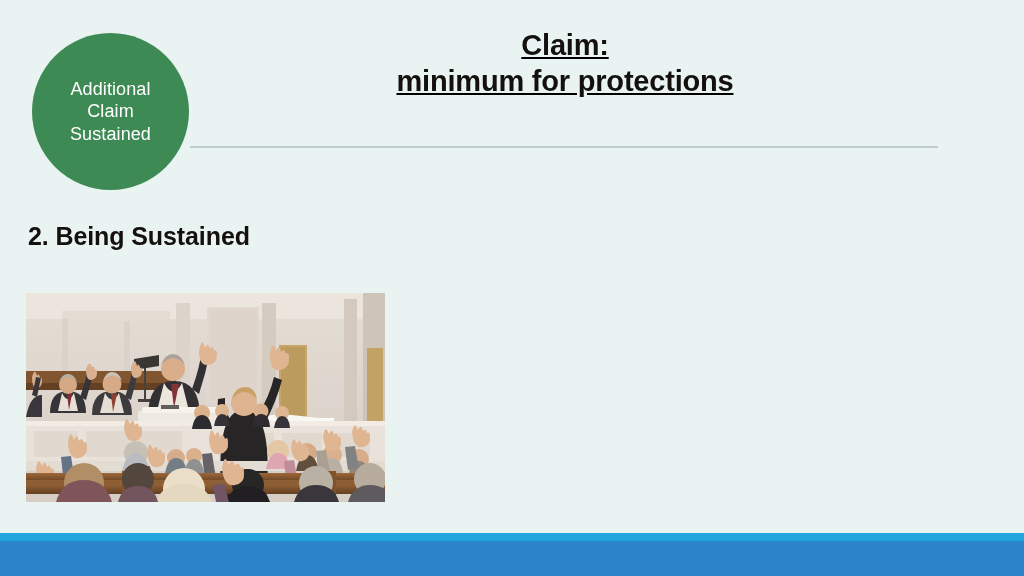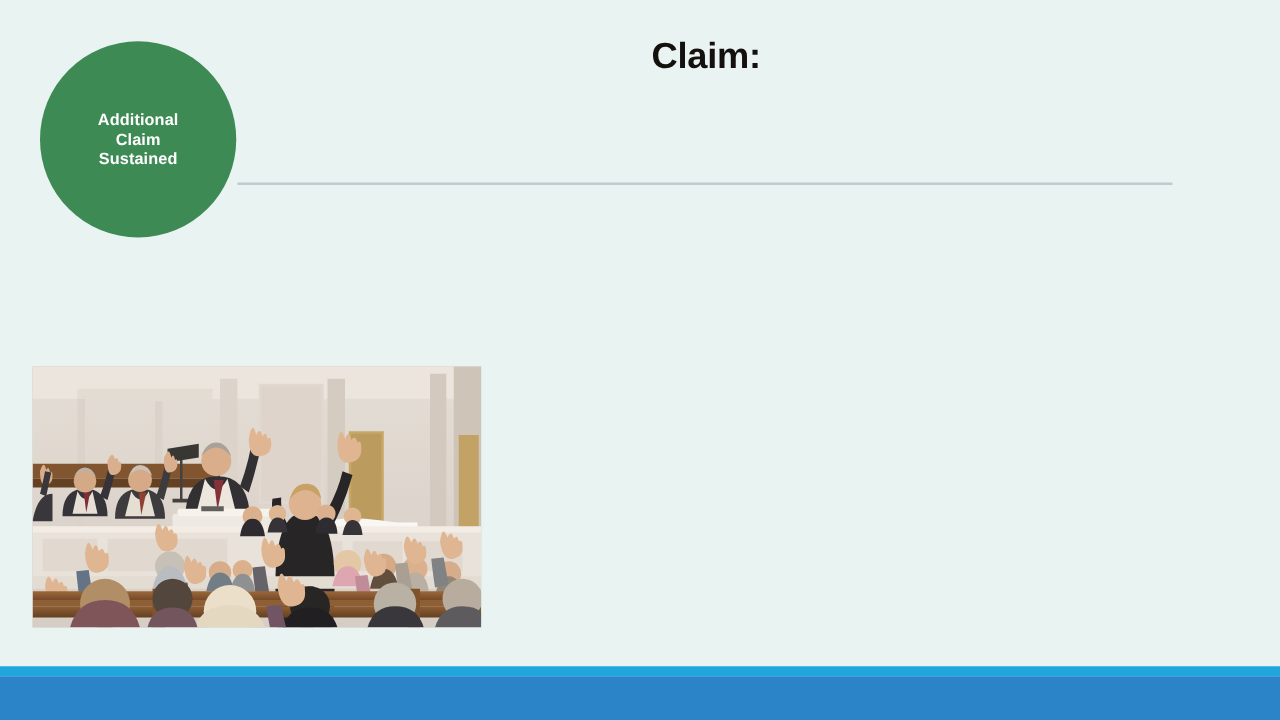--- a/index.html
+++ b/index.html
@@ -28,35 +28,36 @@
     height: 157px;
     border-radius: 50%;
     background: #3e8a55;
     display: flex;
     align-items: center;
     justify-content: center;
     z-index: 3;
   }
   #badge .badge-text {
     color: #ffffff;
-    font-weight: bold;
-    font-size: 13px;
+    font-weight: normal;
+    font-size: 18px;
     line-height: 1.23;
     text-align: center;
     letter-spacing: 0.1px;
   }
 
   
   #title-block {
     position: absolute;
     left: 190px;
     top: 28px;
     width: 750px;
     text-align: center;
     z-index: 2;
+    text-decoration: underline;
   }
   #title-block .title-line {
     color: #14100e;
     font-weight: bold;
     font-size: 29px;
     line-height: 1.24;
     letter-spacing: -0.2px;
   }
 
   
@@ -119,24 +120,26 @@
   <div id="badge">
     <div class="badge-text">
       <span>Additional</span><br>
       <span>Claim</span><br>
       <span>Sustained</span>
     </div>
   </div>
 
   <div id="title-block">
     <div class="title-line">Claim:</div>
+    <div class="title-line">minimum for protections</div>
   </div>
 
   <div id="title-divider"></div>
 
+  <div id="section-heading">2. Being Sustained</div>
 
   <div id="photo">
     <svg width="359" height="209" viewBox="0 0 359 209" xmlns="http://www.w3.org/2000/svg">
       <defs>
         <linearGradient id="wallg" x1="0" y1="0" x2="0" y2="1">
           <stop offset="0" stop-color="#e7e2dd"></stop>
           <stop offset="1" stop-color="#d8d1ca"></stop>
         </linearGradient>
         <linearGradient id="pewg" x1="0" y1="0" x2="0" y2="1">
           <stop offset="0" stop-color="#9a6336"></stop>

